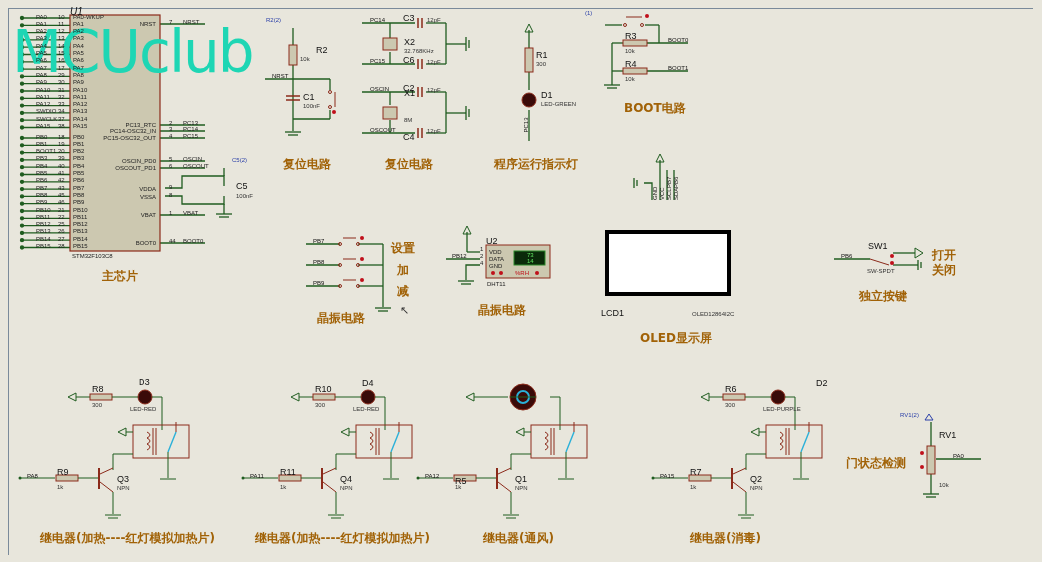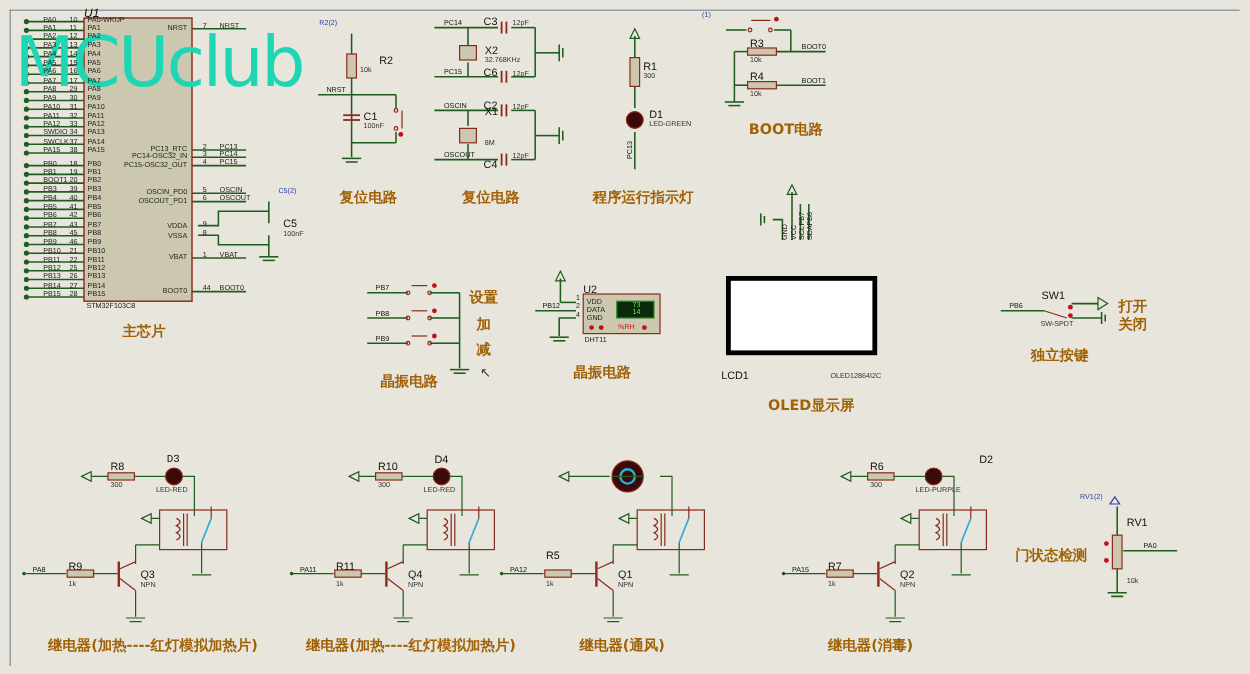--- a/index.html
+++ b/index.html
@@ -619,21 +619,21 @@
     <div class="val" style="left: 315px; top: 402px;">300</div>
     <div class="ref" style="left: 362px; top: 378px;">D4</div>
     <div class="val" style="left: 353px; top: 406px;">LED-RED</div>
     <div class="net" style="left: 250px; top: 473px;">PA11</div>
     <div class="ref" style="left: 280px; top: 467px;">R11</div>
     <div class="val" style="left: 280px; top: 484px;">1k</div>
     <div class="ref" style="left: 340px; top: 474px;">Q4</div>
     <div class="val" style="left: 340px; top: 485px;">NPN</div>
     <div class="lbl" style="left: 255px; top: 530px;">继电器(加热----红灯模拟加热片)</div>
     <div class="net" style="left: 425px; top: 473px;">PA12</div>
-    <div class="ref" style="left: 455px; top: 458px;">R5</div>
+    <div class="ref" style="left: 455px; top: 476px;">R5</div>
     <div class="val" style="left: 455px; top: 484px;">1k</div>
     <div class="ref" style="left: 515px; top: 474px;">Q1</div>
     <div class="val" style="left: 515px; top: 485px;">NPN</div>
     <div class="lbl" style="left: 483px; top: 530px;">继电器(通风)</div>
     <div class="ref" style="left: 725px; top: 384px;">R6</div>
     <div class="val" style="left: 725px; top: 402px;">300</div>
     <div class="ref" style="left: 816px; top: 378px;">D2</div>
     <div class="val" style="left: 763px; top: 406px;">LED-PURPLE</div>
     <div class="net" style="left: 660px; top: 473px;">PA15</div>
     <div class="ref" style="left: 690px; top: 467px;">R7</div>

